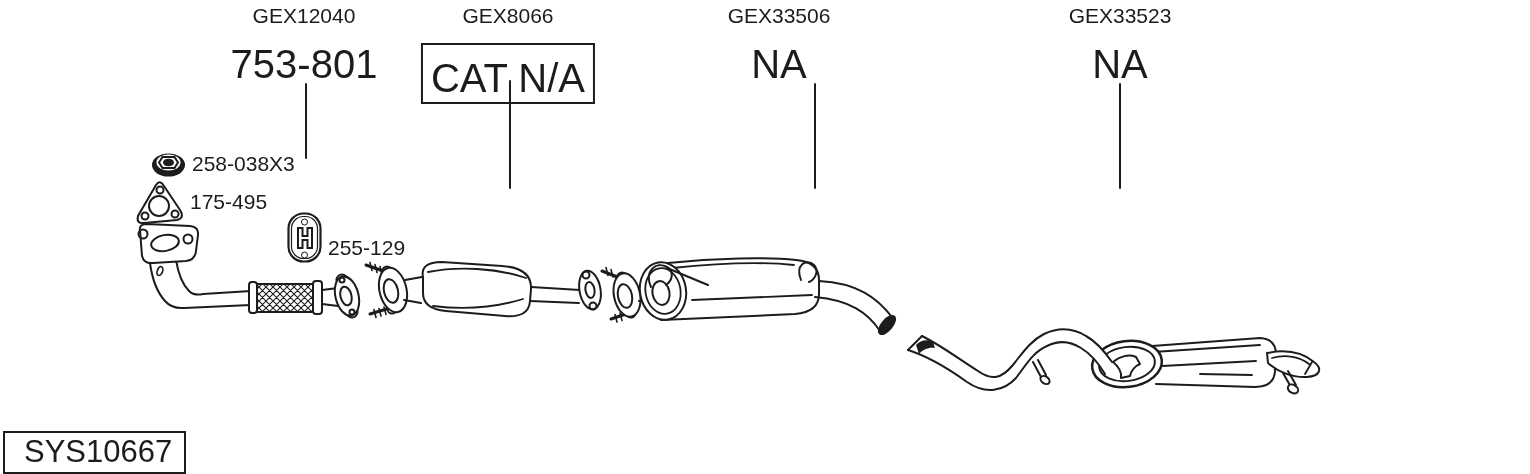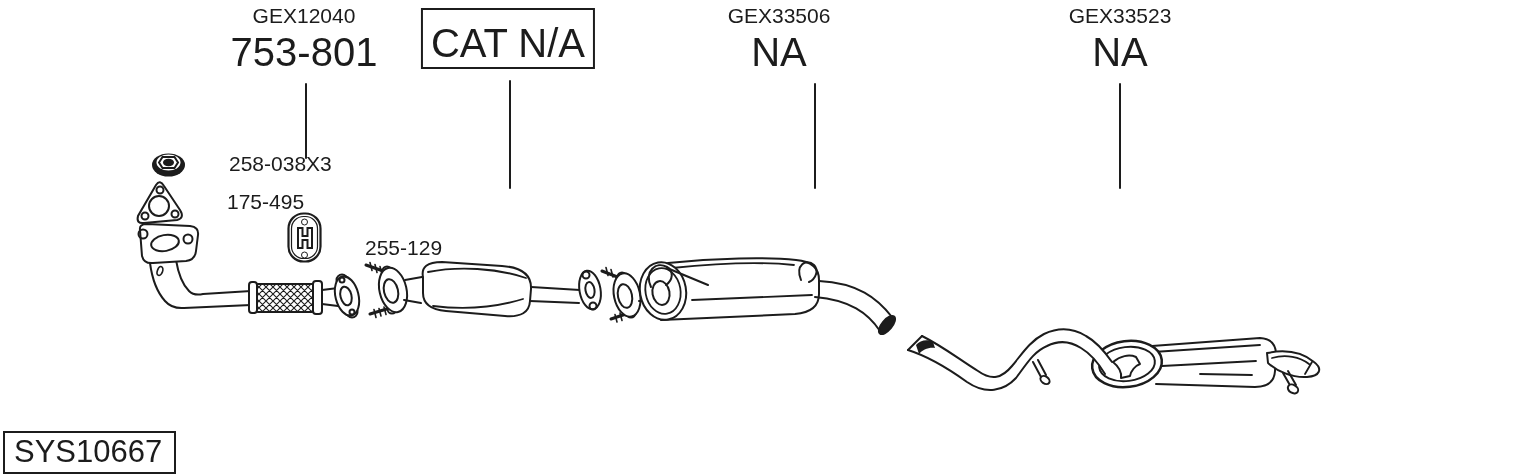--- a/index.html
+++ b/index.html
@@ -3,27 +3,27 @@
 <meta charset="utf-8">
 <style>
   html,body{margin:0;padding:0;background:#ffffff;}
   .stage{
     position:relative;width:1530px;height:474px;background:#ffffff;
     font-family:"Liberation Sans",sans-serif;color:#1c1c1c;overflow:hidden;
   }
   .art{position:absolute;left:0;top:0;width:1530px;height:474px;}
   .col{position:absolute;top:4px;transform:translateX(-50%);text-align:center;white-space:nowrap;}
   .col .ref{font-size:21px;line-height:1.1;}
-  .col .part{font-size:40px;line-height:1.05;margin-top:4px;}
+  .col .part{font-size:40px;line-height:1.05;margin-top:16px;}
   .col .part.boxed{display:inline-block;border:2px solid #1c1c1c;padding:12px 8px 3px;}
-  .fitlabel{position:absolute;font-size:21px;line-height:1;white-space:nowrap;margin-left:37px;}
+  .fitlabel{position:absolute;font-size:21px;line-height:1;white-space:nowrap;}
   .fiticon{position:absolute;}
   .sysbox{
     position:absolute;left:3px;top:431px;border:2px solid #1c1c1c;
-    font-size:31px;line-height:1;padding:3px 12px 5px 9px;white-space:nowrap;
+    font-size:31px;line-height:1;padding:3px 12px 5px 19px;white-space:nowrap;
   }
   svg *{vector-effect:non-scaling-stroke;}
 </style>
 </head>
 <body>
 
 <div class="stage">
 
   <svg class="art" viewBox="0 0 1530 474" fill="none" stroke="#1c1c1c" stroke-width="2" stroke-linecap="round" stroke-linejoin="round">
     <defs>
@@ -125,20 +125,21 @@
       <ellipse cx="1045" cy="380" rx="5" ry="3.5" transform="rotate(35 1045 380)" fill="#ffffff"></ellipse>
       <path fill="#ffffff" d="M1113,362 C1120,356 1129,354 1136,357 L1140,364 C1135,366 1131,371 1130,376 L1121,378 C1122,371 1118,366 1113,362 Z"></path>
     </g>
   </svg>
 
   <div class="col" style="left:304px">
     <div class="ref">GEX12040</div>
     <div class="part">753-801</div>
   </div>
   <div class="col" style="left:508px">
+    <div class="ref">GEX8066</div>
     <div class="part boxed">CAT N/A</div>
   </div>
   <div class="col" style="left:779px">
     <div class="ref">GEX33506</div>
     <div class="part">NA</div>
   </div>
   <div class="col" style="left:1120px">
     <div class="ref">GEX33523</div>
     <div class="part">NA</div>
   </div>

